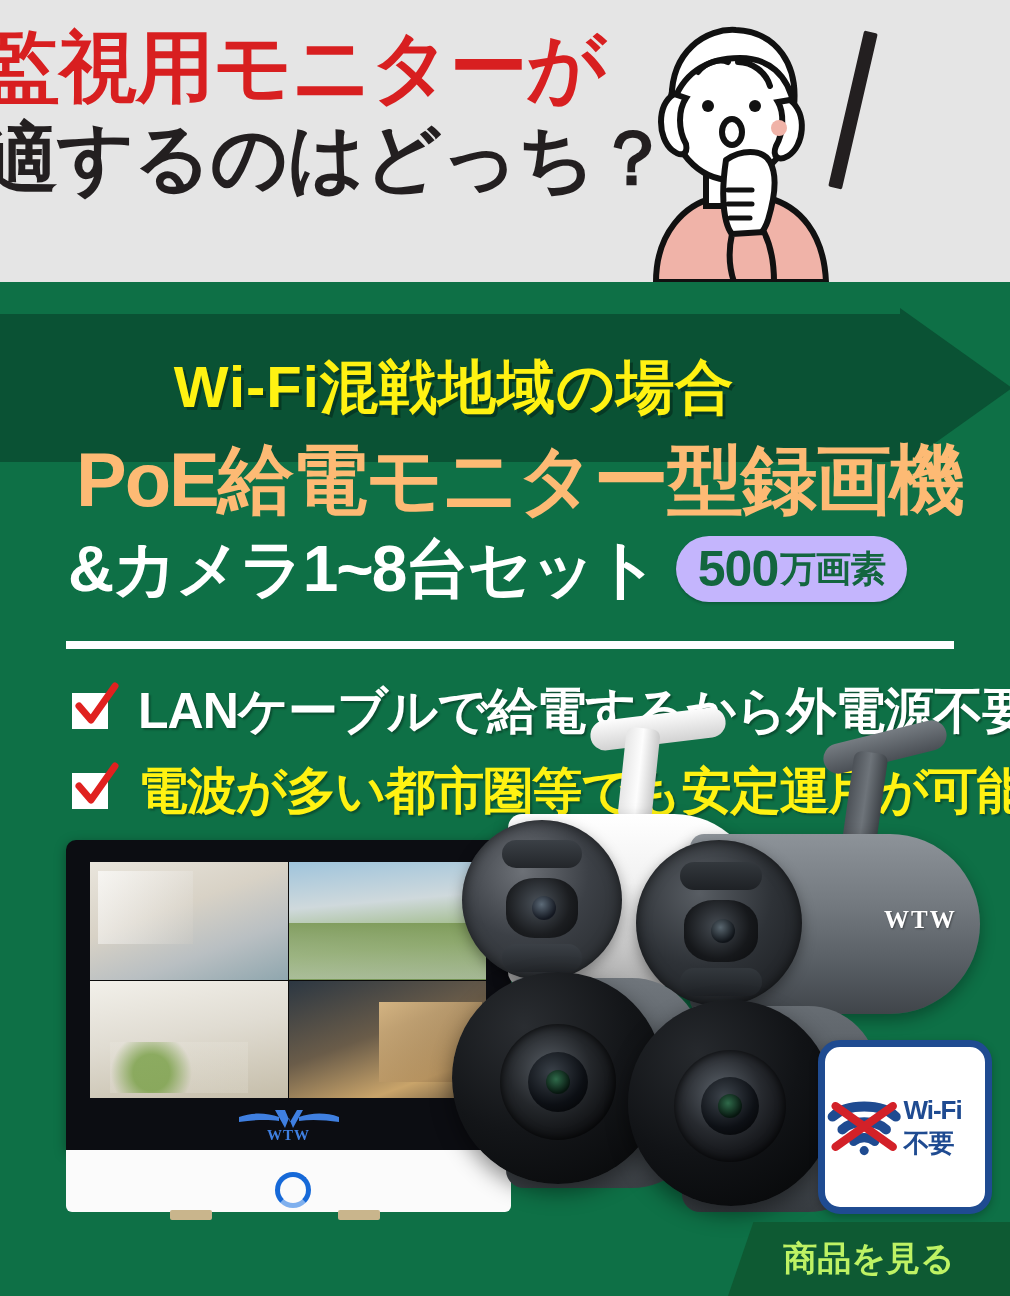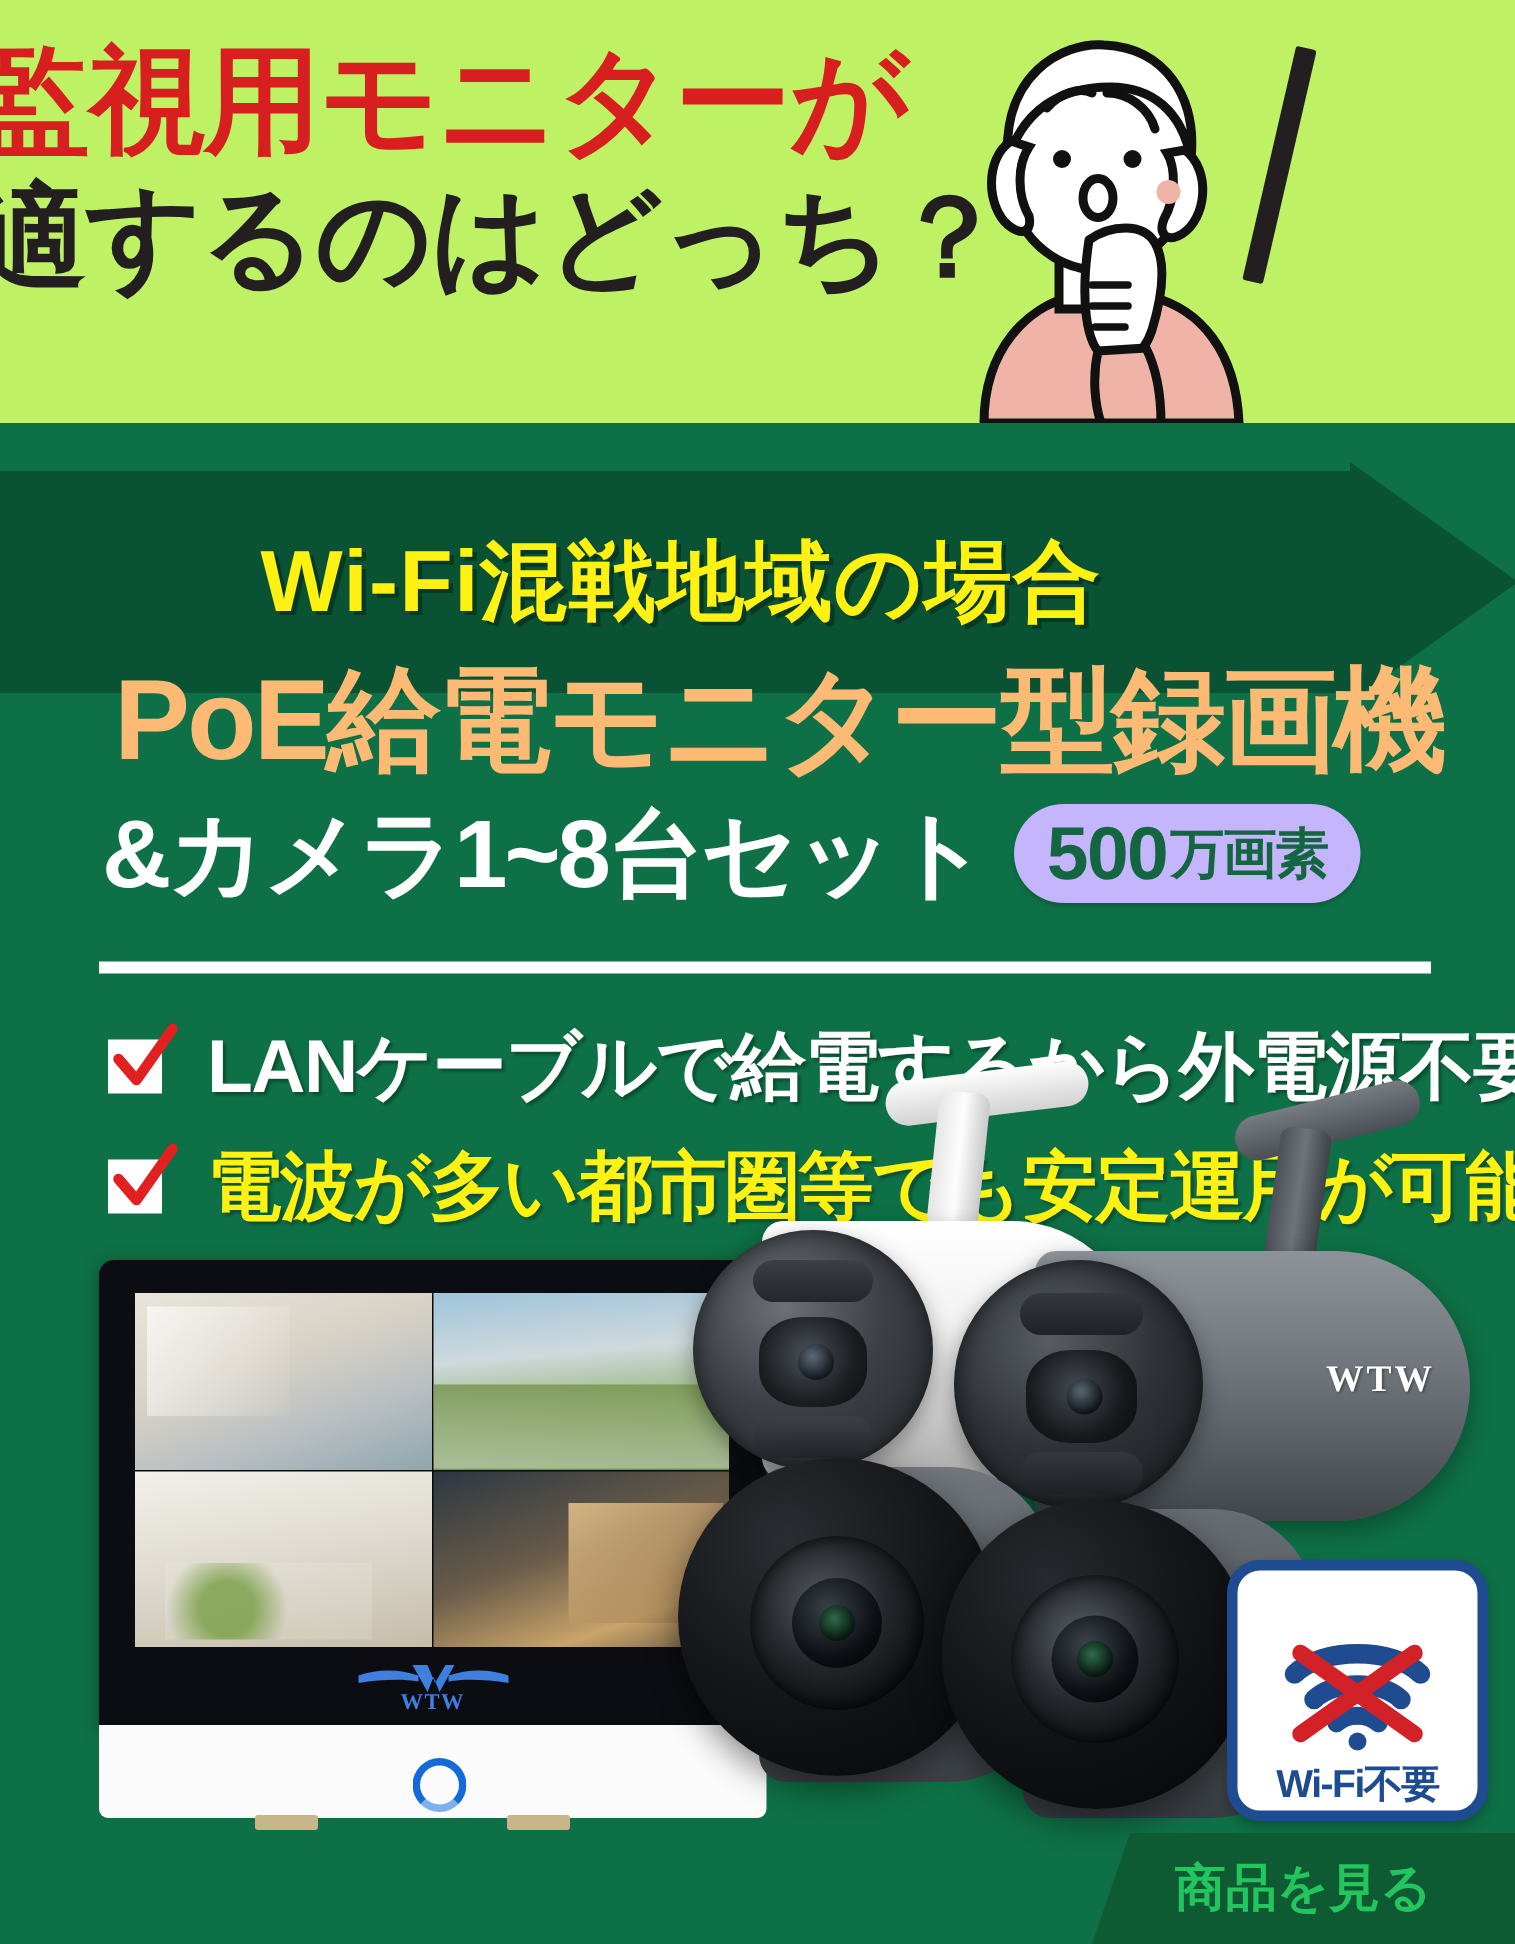--- a/index.html
+++ b/index.html
@@ -3,21 +3,21 @@
 <meta charset="utf-8">
 <style>
   html,body{margin:0;padding:0;background:#fff;}
   body{font-family:"Liberation Sans","DejaVu Sans",sans-serif;}
   #ad{
     position:relative;width:1010px;height:1296px;overflow:hidden;
     background:#0E7046;
   }
   
   .header{
-    position:absolute;left:0;top:0;width:1010px;height:282px;background:#bef264;
+    position:absolute;left:0;top:0;width:1010px;height:282px;background:#e5e5e5;
     overflow:hidden;
   }
   .hl1{
     position:absolute;left:-18px;top:16px;
     font-size:78px;font-weight:bold;letter-spacing:-1px;
     color:#D81F20;white-space:nowrap;
   }
   .hl2{
     position:absolute;left:-18px;top:108px;
     font-size:76px;font-weight:bold;letter-spacing:-1px;
@@ -195,32 +195,32 @@
     background:radial-gradient(circle at 42% 38%,#5b626a 0%,#272a2f 42%,#0c0d10 78%,#000 100%);
     box-shadow:inset 0 0 10px rgba(0,0,0,.85);}
   .camB2 .lens::after{content:"";position:absolute;left:27px;top:27px;width:58px;height:58px;border-radius:50%;
     background:radial-gradient(circle at 40% 34%,#3d444c 0%,#0d1015 60%,#000 100%);}
   .camB2 .lens::before{content:"";position:absolute;left:44px;top:44px;width:24px;height:24px;border-radius:50%;
     background:radial-gradient(circle at 42% 38%,#2f6a4a 0%,#07160f 70%);z-index:2;}
   
   .wifi{
     position:absolute;left:818px;top:1040px;width:160px;height:160px;
     background:#ffffff;border:7px solid #1F4B91;border-radius:22px;
-    display:flex;flex-direction:column;align-items:center;justify-content:flex-end;
+    display:flex;flex-direction:row;align-items:center;justify-content:space-between;
     box-shadow:0 3px 8px rgba(0,0,0,.25);
   }
   .wifi svg{width:104px;height:78px;margin-top:2px;}
   .wifi-txt{color:#1F4B91;font-size:26px;font-weight:bold;letter-spacing:-1px;margin-top:2px;}
   
   .cta{
     position:absolute;left:728px;top:1222px;width:282px;height:74px;
     background:#0E5A33;clip-path:polygon(9% 0,100% 0,100% 100%,0 100%);
     display:flex;align-items:center;justify-content:center;
   }
-  .cta span{color:#22c55e;font-size:34px;font-weight:bold;letter-spacing:0px;}
+  .cta span{color:#bef264;font-size:34px;font-weight:bold;letter-spacing:0px;}
 </style>
 </head>
 <body>
 
 <div id="ad">
 
   <div class="header">
     <div class="hl1">監視用モニターが</div>
     <div class="hl2">適するのはどっち？</div>
     <div class="slash"></div>

